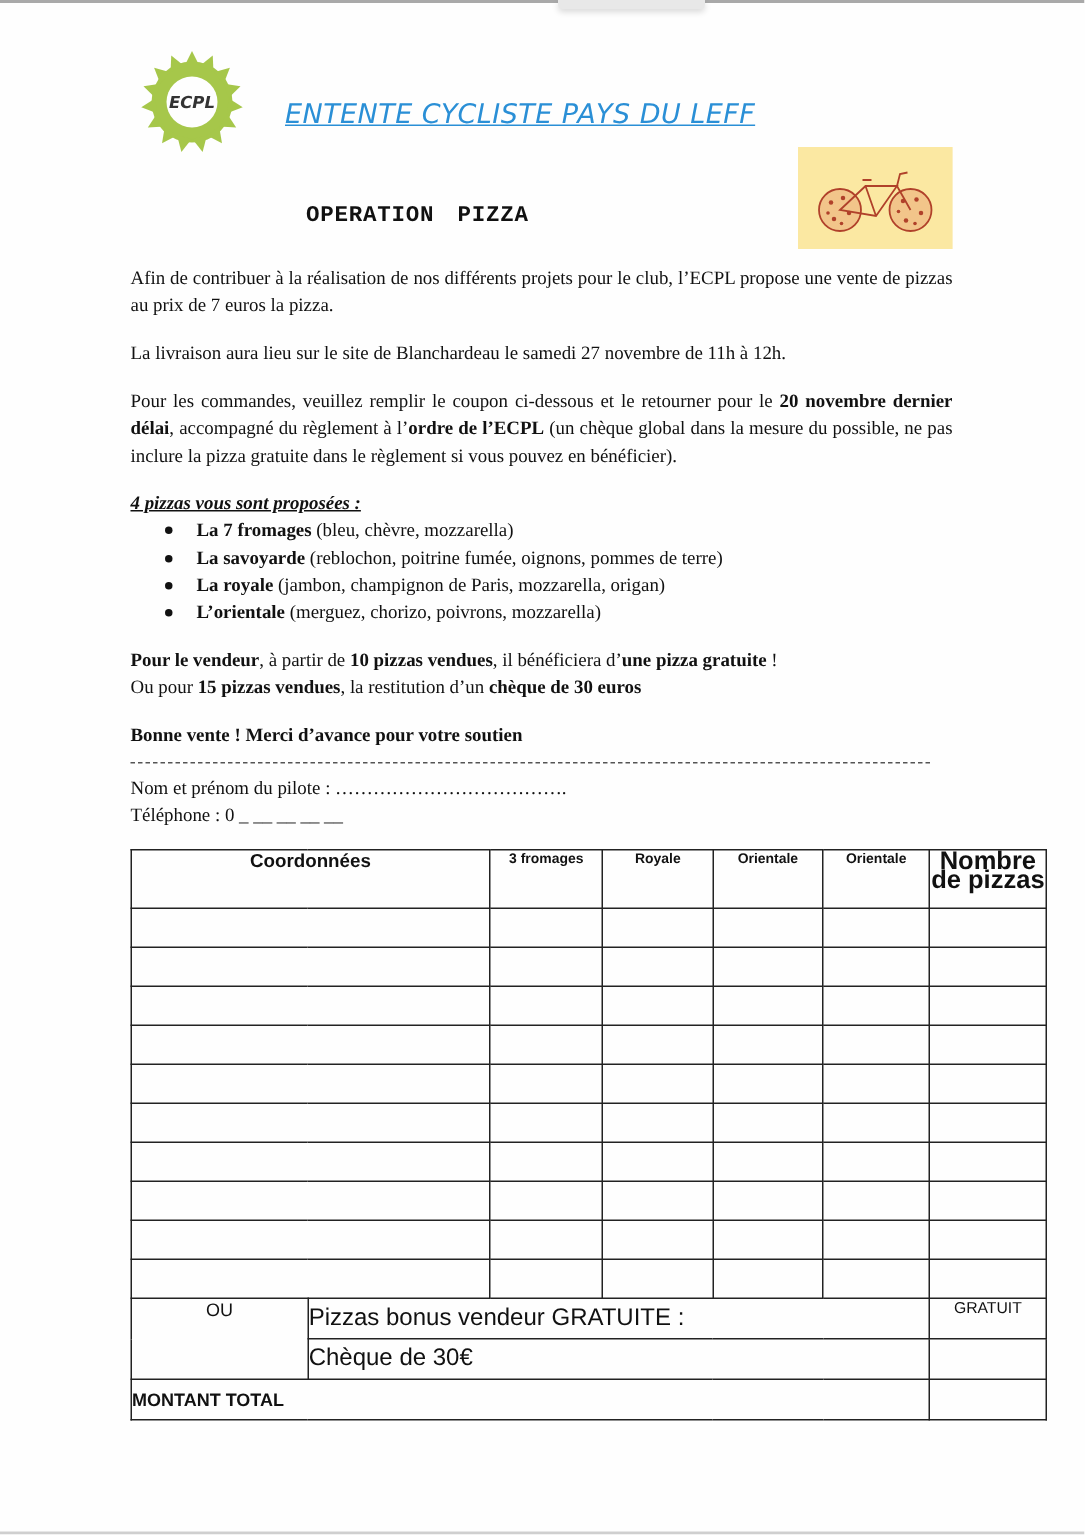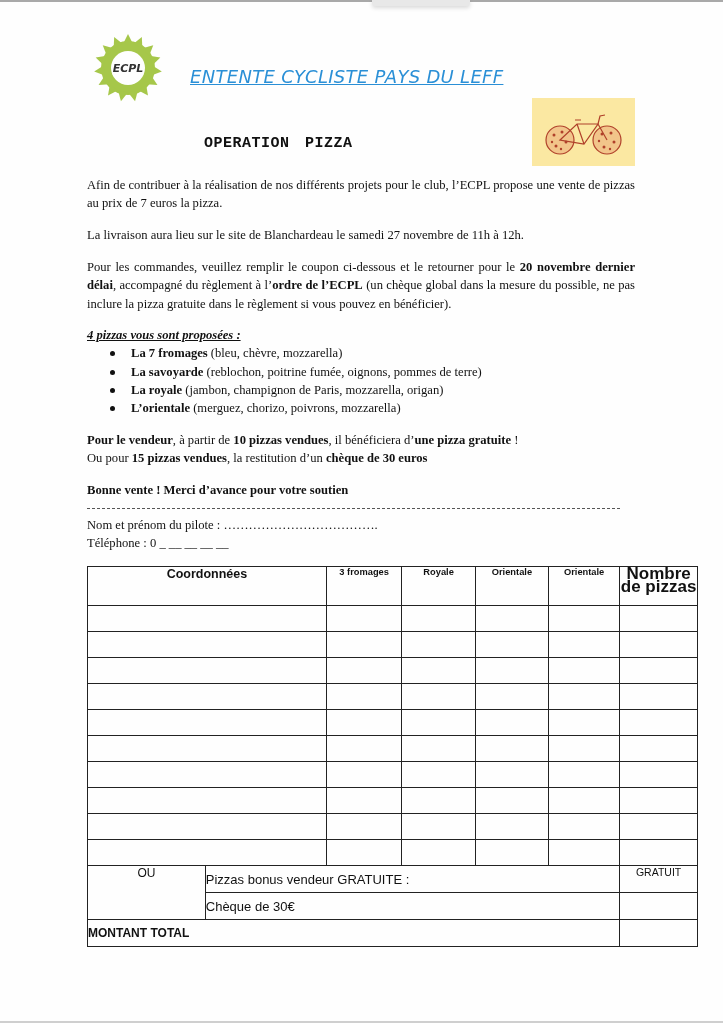--- a/index.html
+++ b/index.html
@@ -54,21 +54,21 @@
     position: absolute; left: 87px; top: 566px; width: 611px; border-collapse: collapse;
     font-family: "Liberation Sans", sans-serif;
   }
   table.order td, table.order th { border: 1.3px solid #222; padding: 0; }
   table.order th { font-weight: bold; vertical-align: top; height: 38px; }
   th.coord { font-size: 12.5px; padding-top: 8px; }
   th.small { font-size: 9.3px; padding-top: 7px; }
   th.nombre { font-size: 17px; padding-top: 7px; line-height: 13px; }
   tr.data td { height: 25px; }
   td.ou { text-align: center; font-size: 12px; vertical-align: top; padding-top: 6px; height: 26px; }
-  td.label { font-size: 13px; padding-left: 6px; vertical-align: middle; height: 26px; }
+  td.label { font-size: 16px; padding-left: 6px; vertical-align: middle; height: 26px; }
   td.gratuit { font-size: 10.5px; text-align: center; vertical-align: top; padding-top: 4px; }
   td.total { font-size: 12px; font-weight: bold; padding-left: 6px; height: 26px; }
 </style>
 </head>
 <body>
 
 <div class="topline"></div>
 <div class="top-tab"></div>
 
 <svg class="logo" viewBox="0 0 72 72">

